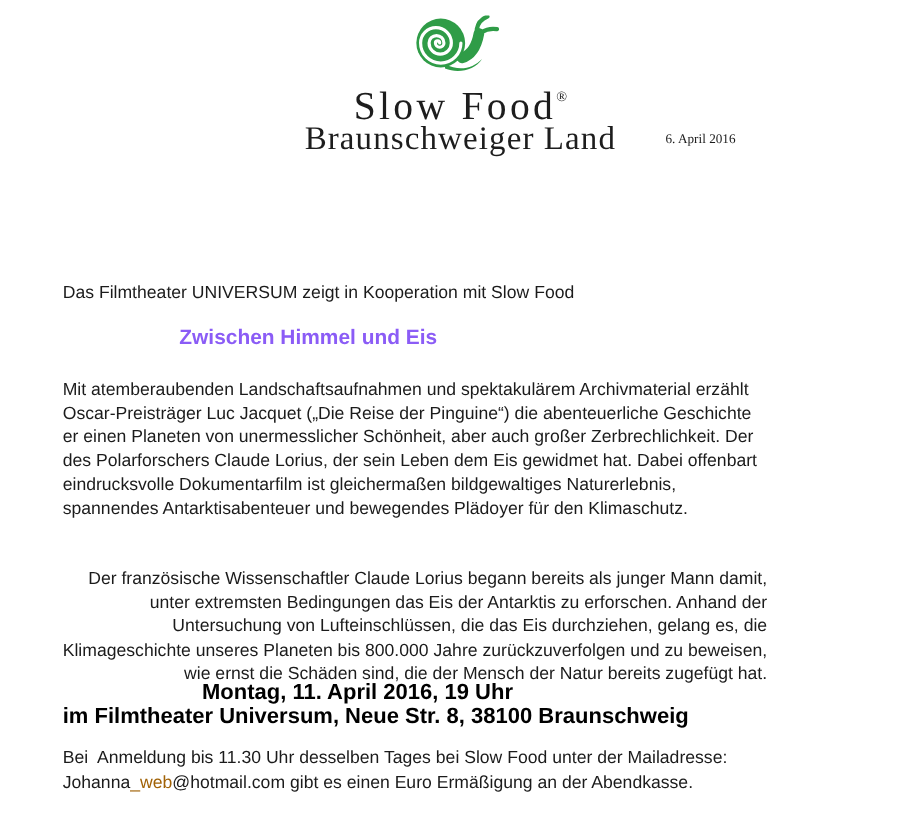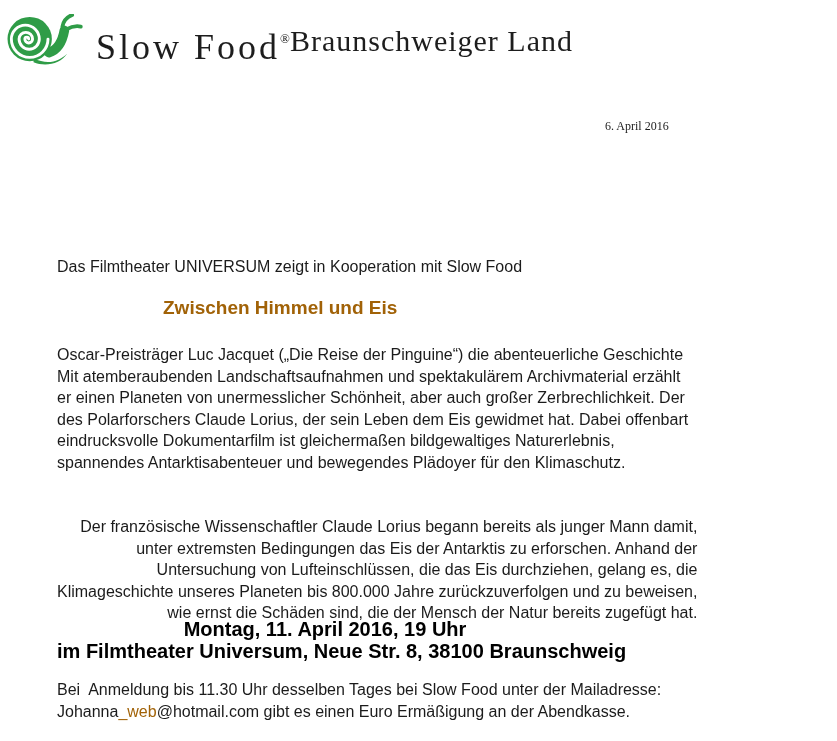--- a/index.html
+++ b/index.html
@@ -8,21 +8,21 @@
     background: #ffffff;
     font-family: "Liberation Sans", sans-serif;
     color: #1b1b1b;
     overflow: hidden;
   }
   .page { position: relative; width: 837px; height: 741px; background: #ffffff; }
 
   
   .logo-block {
     position: absolute; top: 14px; left: 0; width: 100%;
-    display: flex; flex-direction: row; align-items: center;
+    display: flex; flex-direction: column; align-items: center;
     text-align: center;
   }
   .snail-svg { width: 96px; height: 54px; display: block; }
   .brand-line {
     font-family: "Liberation Serif", serif;
     font-size: 36px; line-height: 34px; letter-spacing: 3px;
     color: #1d1d1d; margin-top: 3px; white-space: pre;
   }
   .brand-reg {
     font-size: 13px; letter-spacing: 0;
@@ -39,21 +39,21 @@
     font-size: 12px; line-height: 21px; white-space: pre; font-family: Liberation Serif, serif;
   }
 
   .intro-line {
     position: absolute; left: 57px; top: 256px;
     font-size: 16px; line-height: 21px; white-space: pre; text-align: right;
   }
 
   .film-title {
     position: absolute; left: 163px; top: 297px;
-    font-size: 19px; font-weight: bold; color: #a16207;
+    font-size: 19px; font-weight: bold; color: #8b5cf6;
     margin: 0; white-space: pre;
   }
 
   .para { position: absolute; left: 57px; font-size: 16px; line-height: 21.5px; }
   .para .line { white-space: pre; }
   .para-1 { top: 344px; }
   .para-2 { top: 516px; text-align: right; }
 
   .event-block {
     position: absolute; left: 57px; top: 619px; width: 536px;
@@ -88,22 +88,22 @@
     <div class="brand-sub">Braunschweiger Land</div>
   </header>
 
   <div class="date-line">6. April 2016</div>
 
   <div class="intro-line">Das Filmtheater UNIVERSUM zeigt in Kooperation mit Slow Food</div>
 
   <h1 class="film-title">Zwischen Himmel und Eis</h1>
 
   <div class="para para-1">
+    <div class="line">Mit atemberaubenden Landschaftsaufnahmen und spektakulärem Archivmaterial erzählt</div>
     <div class="line">Oscar-Preisträger Luc Jacquet („Die Reise der Pinguine“) die abenteuerliche Geschichte</div>
-    <div class="line">Mit atemberaubenden Landschaftsaufnahmen und spektakulärem Archivmaterial erzählt</div>
     <div class="line">er einen Planeten von unermesslicher Schönheit, aber auch großer Zerbrechlichkeit. Der</div>
     <div class="line">des Polarforschers Claude Lorius, der sein Leben dem Eis gewidmet hat. Dabei offenbart</div>
     <div class="line">eindrucksvolle Dokumentarfilm ist gleichermaßen bildgewaltiges Naturerlebnis,</div>
     <div class="line">spannendes Antarktisabenteuer und bewegendes Plädoyer für den Klimaschutz.</div>
   </div>
 
   <div class="para para-2">
     <div class="line">Der französische Wissenschaftler Claude Lorius begann bereits als junger Mann damit,</div>
     <div class="line">unter extremsten Bedingungen das Eis der Antarktis zu erforschen. Anhand der</div>
     <div class="line">Untersuchung von Lufteinschlüssen, die das Eis durchziehen, gelang es, die</div>

